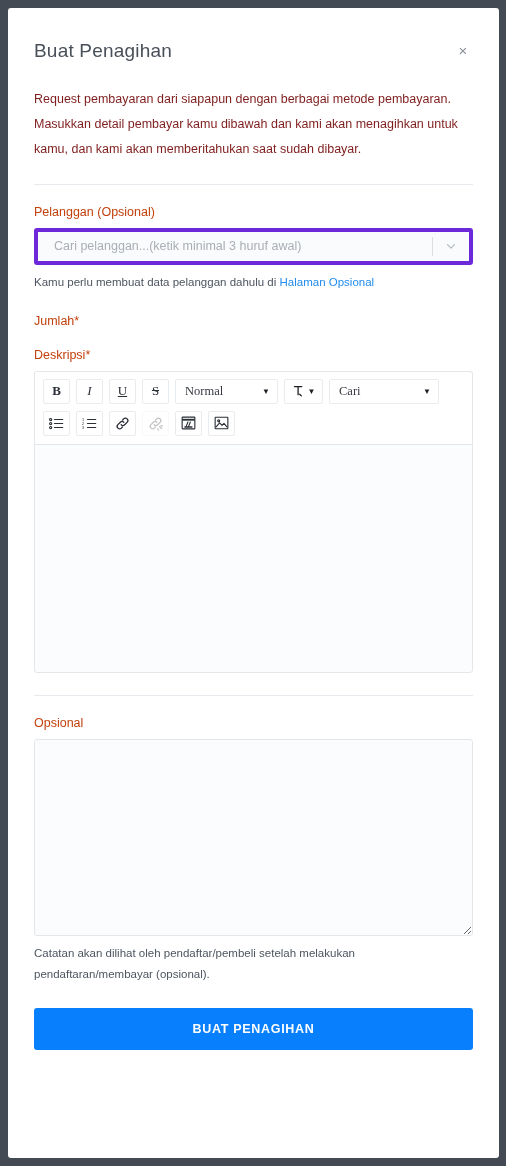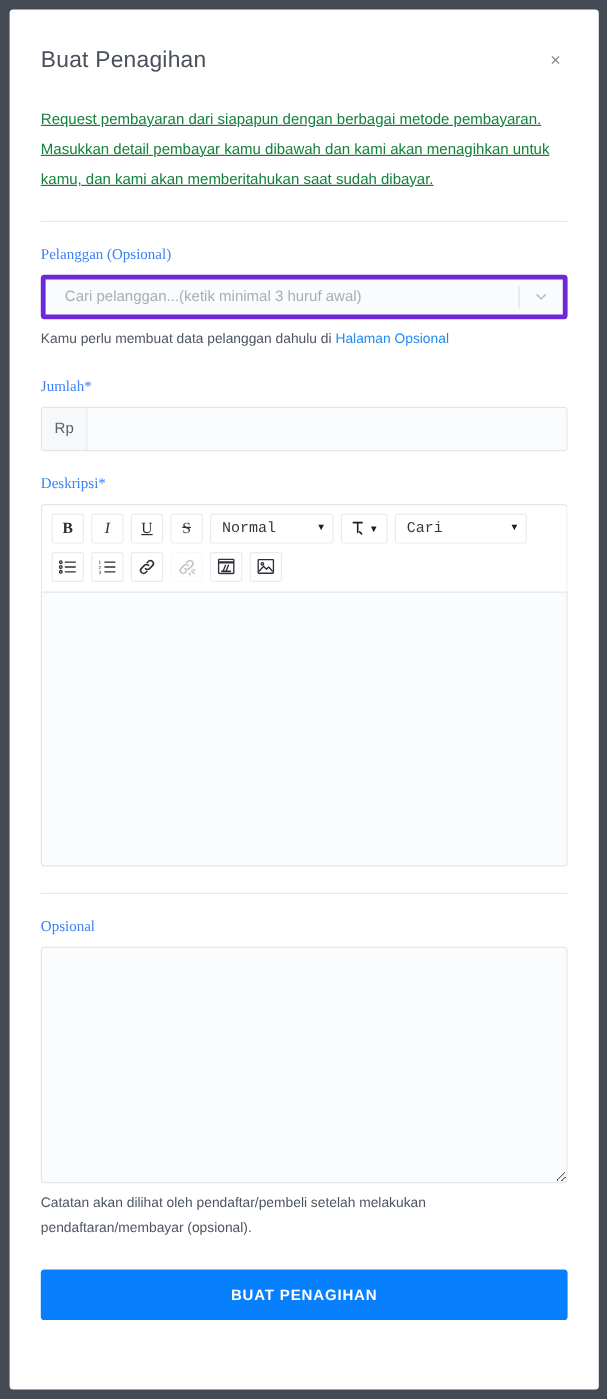--- a/index.html
+++ b/index.html
@@ -55,40 +55,38 @@
     cursor: pointer;
     background: none;
     border: none;
     padding: 0;
     font-family: "Liberation Sans", sans-serif;
   }
 
   .modal-desc {
     margin: 24px 0 0 0;
     font-size: 12.5px;
-    color: #15803d;
+    color: #7f1d1d;
     line-height: 2.0;
-    text-decoration: underline;
   }
 
   .divider {
     border: none;
     border-top: 1px solid #e6e9ed;
     margin: 22px 0 0 0;
     height: 0;
   }
 
   
   .field { margin-top: 20px; }
   .field-label {
     display: block;
     font-size: 12.5px;
-    color: #3b82f6;
+    color: #c2410c;
     margin-bottom: 9px;
-    font-family: Liberation Serif, serif;
   }
   .field-hint {
     font-size: 11.5px;
     color: #4d5560;
     margin-top: 7px;
     line-height: 1.9;
   }
   .field-hint a, .link {
     color: #1f8bef;
     text-decoration: none;
@@ -196,21 +194,21 @@
     border: 1px solid #e9ecef;
     border-radius: 2px;
     background: #fff;
     display: flex;
     align-items: center;
     justify-content: space-between;
     padding: 0 7px 0 9px;
     font-size: 12.5px;
     color: #35393f;
     cursor: pointer;
-    font-family: Liberation Mono, monospace;
+    font-family: Liberation Serif, serif;
   }
   .tb-select.w-normal { width: 103px; }
   .tb-select.w-font   { width: 110px; }
   .tb-select .caret {
     font-size: 8px;
     color: #1b1e23;
     margin-left: 8px;
   }
   .tb-color {
     width: 39px;
@@ -299,24 +297,20 @@
             </svg>
         </span>
       </div>
       <div class="field-hint">
         <span>Kamu perlu membuat data pelanggan dahulu di </span><a class="link" href="#">Halaman Opsional</a>
       </div>
     </div>
 
     <div class="field">
       <label class="field-label">Jumlah*</label>
-      <div class="input-group">
-        <span class="input-prefix">Rp</span>
-        <input type="text" placeholder="" style="">
-      </div>
     </div>
 
     <div class="field">
       <label class="field-label">Deskripsi*</label>
 
       <div class="editor">
         <div class="editor-toolbar">
 
           <div class="tb-row">
             <button class="tb-btn bold">B</button>

